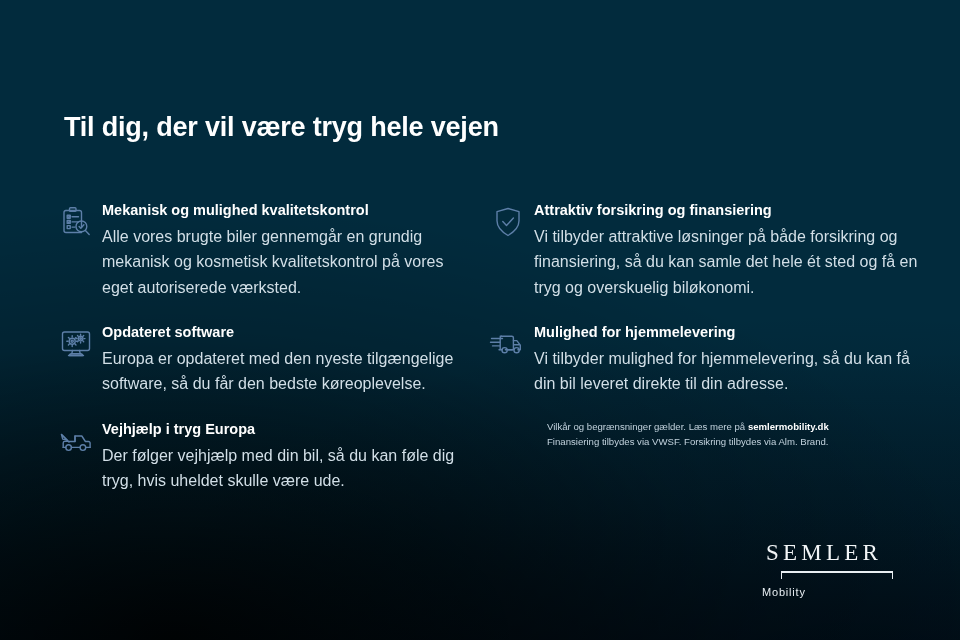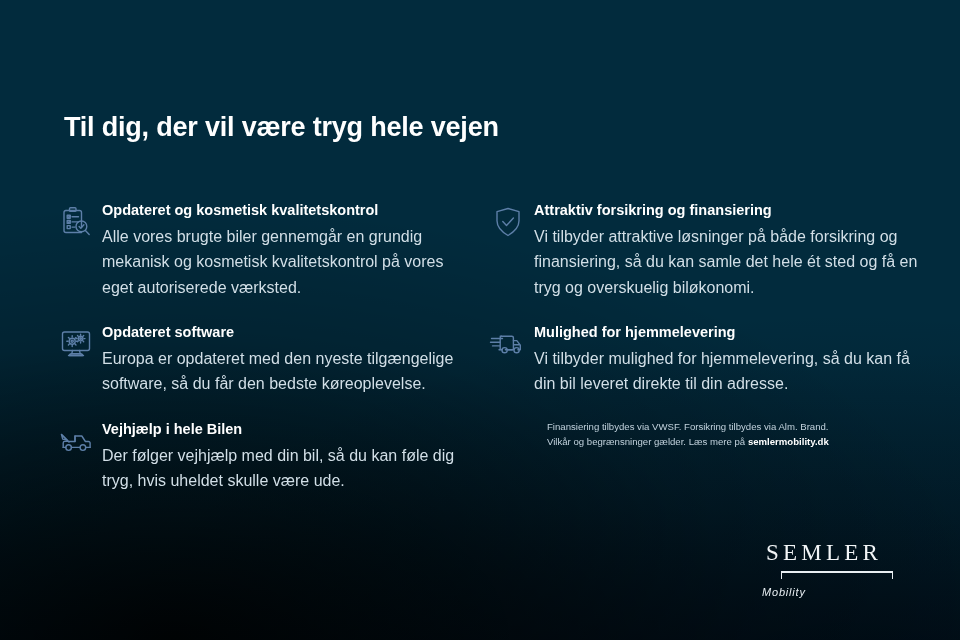--- a/index.html
+++ b/index.html
@@ -153,21 +153,20 @@
     left: 0; right: 0; top: 0;
     height: 8px;
     border-left: 1.5px solid #e8eef2;
     border-right: 1.5px solid #e8eef2;
   }
   .logo-sub {
     margin-top: 6px;
     font-size: 11px;
     letter-spacing: 0.8px;
     color: #e8eef2;
-    font-style: italic;
   }
 </style>
 </head>
 <body>
 
 <div class="bg-root">
   <div class="bg-glow"></div>
   <div class="bg-vignette"></div>
 </div>
 
@@ -192,21 +191,21 @@
             <path d="M12 19.8l0.8 0.9 1.6-1.8"></path>
             <line x1="16" y1="19.9" x2="22.5" y2="19.9"></line>
             <rect x="11.2" y="23.6" width="3" height="3"></rect>
             <line x1="16" y1="25.1" x2="19" y2="25.1"></line>
             <circle cx="25.4" cy="24.4" r="5.4"></circle>
             <path d="M23.1 24.4l1.7 1.8 3.1-3.4"></path>
             <line x1="29.4" y1="28.6" x2="33.2" y2="32.6"></line>
           </svg>
         </span>
         <div class="feature-body">
-          <div class="feature-title">Opdateret og kosmetisk kvalitetskontrol</div>
+          <div class="feature-title">Mekanisk og mulighed kvalitetskontrol</div>
           <div class="feature-desc">Alle vores brugte biler gennemgår en grundig mekanisk og kosmetisk kvalitetskontrol på vores eget autoriserede værksted.</div>
         </div>
       </div>
 
       <div class="feature">
         <span class="feature-icon">
           <svg width="40" height="40" viewBox="0 0 40 40" fill="none" stroke="currentColor" stroke-width="1.4" stroke-linecap="round" stroke-linejoin="round">
             <rect x="6.5" y="8" width="27" height="18.5" rx="2"></rect>
             <path d="M16.5 26.5l-0.7 3.2M23.5 26.5l0.7 3.2"></path>
             <line x1="12.5" y1="31.5" x2="27.5" y2="31.5"></line>
@@ -232,21 +231,21 @@
             <path d="M5.5 13.5l1.2 4.6 4.6 1.2z"></path>
             <path d="M12.5 20.5h6.5v-5.5h6.8l3.6 5.5h3.1a1.6 1.6 0 0 1 1.6 1.6v4.3"></path>
             <path d="M7.2 26.4V22a1.6 1.6 0 0 1 1.6-1.6h3.7"></path>
             <line x1="19" y1="15" x2="19" y2="20.5"></line>
             <path d="M7.2 26.4h2.6M15.4 26.4h8.5M29.8 26.4h4.2"></path>
             <circle cx="12.6" cy="26.6" r="2.8"></circle>
             <circle cx="26.9" cy="26.6" r="2.8"></circle>
           </svg>
         </span>
         <div class="feature-body">
-          <div class="feature-title">Vejhjælp i hele Bilen</div>
+          <div class="feature-title">Vejhjælp i tryg Europa</div>
           <div class="feature-desc">Der følger vejhjælp med din bil, så du kan føle dig tryg, hvis uheldet skulle være ude.</div>
         </div>
       </div>
 
     </div>
 
     <div class="col col-right">
 
       <div class="feature">
         <span class="feature-icon">
@@ -277,22 +276,22 @@
             <path d="M25.8 20.8h5.6"></path>
           </svg>
         </span>
         <div class="feature-body">
           <div class="feature-title">Mulighed for hjemmelevering</div>
           <div class="feature-desc">Vi tilbyder mulighed for hjemmelevering, så du kan få din bil leveret direkte til din adresse.</div>
         </div>
       </div>
 
       <div class="legal">
+        <div><span>Vilkår og begrænsninger gælder. Læs mere på </span><b>semlermobility.dk</b></div>
         <div>Finansiering tilbydes via VWSF. Forsikring tilbydes via Alm. Brand.</div>
-        <div><span>Vilkår og begrænsninger gælder. Læs mere på </span><b>semlermobility.dk</b></div>
       </div>
 
     </div>
 
   </div>
 
   <div class="logo">
     <div class="logo-word">SEMLER</div>
     <div class="logo-rule"></div>
     <div class="logo-sub">Mobility</div>

